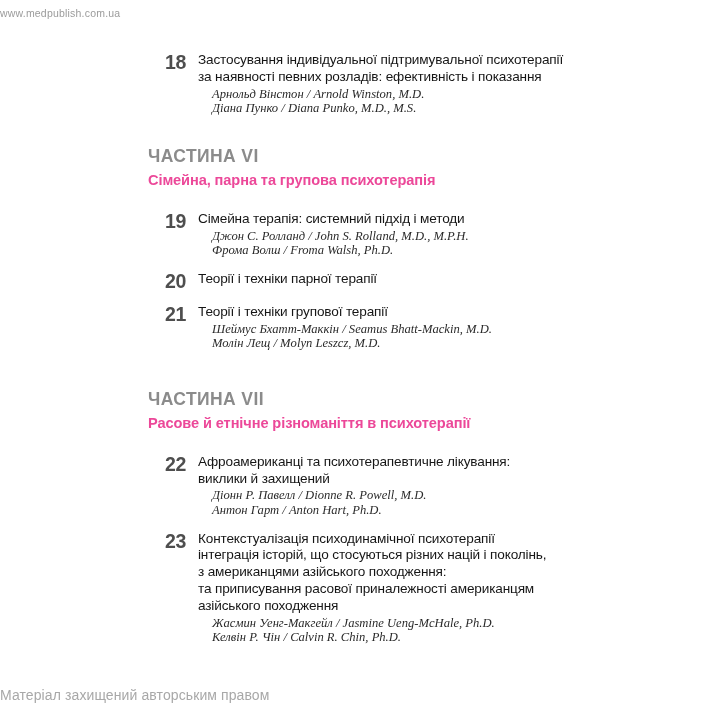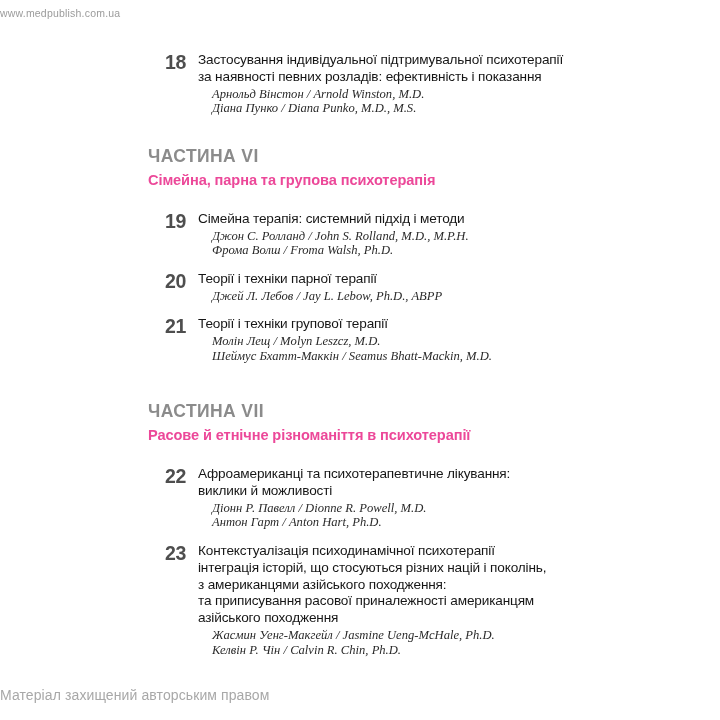--- a/index.html
+++ b/index.html
@@ -163,53 +163,52 @@
         </div>
       </div>
 
       <div class="toc-entry">
         <div class="entry-number">20</div>
         <div class="entry-body">
           <div class="entry-title">
             <div>Теорії і техніки парної терапії</div>
           </div>
           <div class="entry-authors">
-            <div class="author-line">Джей Л. Лебов / Jay L. Lebow, Ph.D., ABPP</div>
           </div>
         </div>
       </div>
 
       <div class="toc-entry">
         <div class="entry-number">21</div>
         <div class="entry-body">
           <div class="entry-title">
             <div>Теорії і техніки групової терапії</div>
           </div>
           <div class="entry-authors">
+            <div class="author-line">Шеймус Бхатт-Маккін / Seamus Bhatt-Mackin, M.D.</div>
             <div class="author-line">Молін Лещ / Molyn Leszcz, M.D.</div>
-            <div class="author-line">Шеймус Бхатт-Маккін / Seamus Bhatt-Mackin, M.D.</div>
           </div>
         </div>
       </div>
 
     </div>
 
     <div class="part-block spacer-top-part">
       <div class="part-label">ЧАСТИНА VII</div>
       <div class="part-title">Расове й етнічне різноманіття в психотерапії</div>
     </div>
 
     <div>
 
       <div class="toc-entry">
         <div class="entry-number">22</div>
         <div class="entry-body">
           <div class="entry-title">
             <div>Афроамериканці та психотерапевтичне лікування:</div>
-            <div>виклики й можливості</div>
+            <div>виклики й захищений</div>
           </div>
           <div class="entry-authors">
             <div class="author-line">Діонн Р. Павелл / Dionne R. Powell, M.D.</div>
             <div class="author-line">Антон Гарт / Anton Hart, Ph.D.</div>
           </div>
         </div>
       </div>
 
       <div class="toc-entry">
         <div class="entry-number">23</div>

